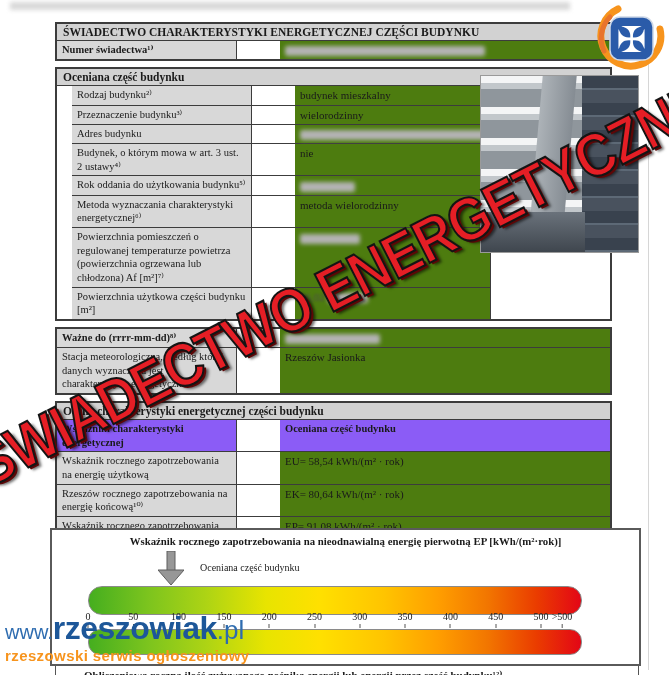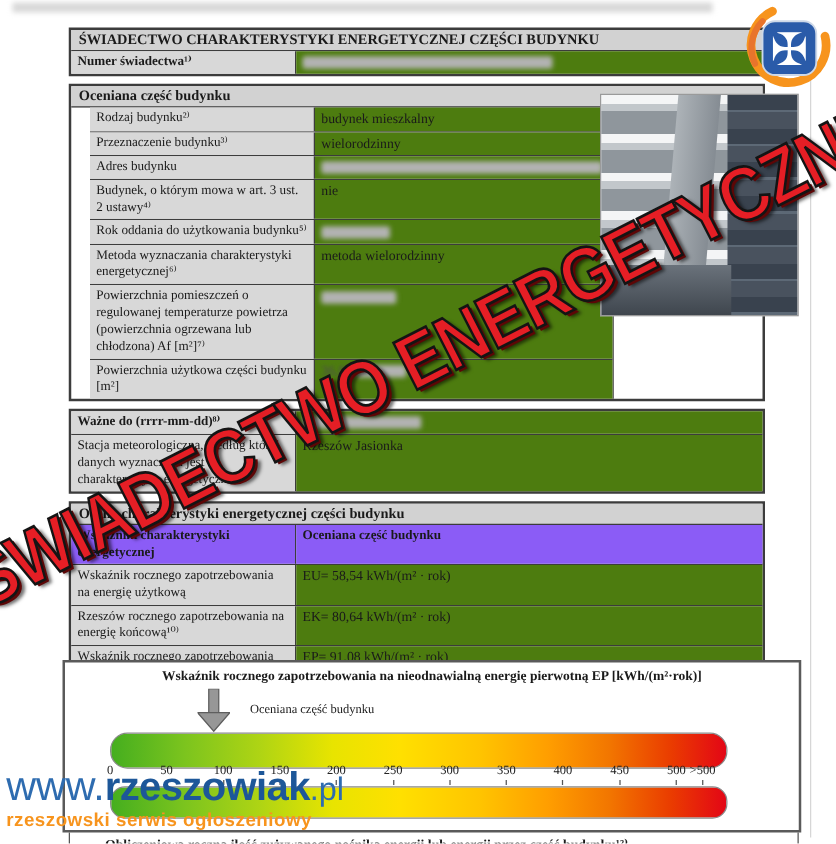--- a/index.html
+++ b/index.html
@@ -7,21 +7,21 @@
         font-family:"Liberation Serif","DejaVu Serif",serif;color:#1a1a1a;}
 
   
   .top-smudge{position:absolute;left:10px;top:2px;width:560px;height:8px;background:#d9d9d9;filter:blur(2px);}
   .scanline{position:absolute;left:648px;top:42px;width:1px;height:628px;background:#d6d6d6;}
 
   
   .main{position:absolute;left:55px;top:22px;width:557px;}
   .box{border:2px solid #3c3c3c;background:#fff;margin-bottom:6px;position:relative;}
   .bar-title{background:#d2d2d2;font-weight:bold;font-size:11.5px;padding:2px 6px;border-bottom:1px solid #3c3c3c;}
-  .trow{display:grid;grid-template-columns:180px 1fr;border-bottom:1px solid #3c3c3c;}
+  .trow{display:grid;grid-template-columns:180px 1fr;border-bottom:1px solid #3c3c3c;gap:43px;}
   .trow:last-child{border-bottom:none;}
   .cell{padding:2px 5px;font-size:10.5px;line-height:1.3;}
   .lab{background:#d8d8d8;border-right:1px solid #3c3c3c;}
   .lab.b{font-weight:bold;}
   .val{background:#4d7c0f;font-size:11px;}
   .subhead .cell{background:#8b5cf6;font-weight:bold;}
   .rows-narrow{width:418px;border-right:1px solid #3c3c3c;padding-left:15px;}
   .rows-narrow .trow{grid-template-columns:180px 1fr;}
   .blurbar{display:inline-block;height:10px;background:#b3b3b3;border-radius:2px;filter:blur(2px);vertical-align:middle;}
   .smudge{filter:blur(1.3px);color:#4d4d4d;}
@@ -56,21 +56,21 @@
   .cutoff div{font-weight:bold;font-size:11px;padding:3px 28px 0;white-space:nowrap;}
 
   
   .wm-red{position:absolute;left:342px;top:284px;z-index:20;white-space:nowrap;
      transform:translate(-50%,-50%) rotate(-27deg) scaleX(.88);
      font-family:"Liberation Sans","DejaVu Sans",sans-serif;font-weight:700;font-size:61px;letter-spacing:-1px;
      color:#e51e25;-webkit-text-stroke:2.2px #141414;
      text-shadow:2px 3px 0 #5d0606,4px 5px 3px rgba(0,0,0,.55);}
   .wm-site{position:absolute;left:5px;top:612px;z-index:25;font-family:"Liberation Sans","DejaVu Sans",sans-serif;}
   .wm-l1{line-height:1;}
-  .wm-www{font-size:33px;color:#2e6cb0;}
+  .wm-www{font-size:20px;color:#2e6cb0;}
   .wm-name{font-size:32px;font-weight:700;color:#1d5799;letter-spacing:-.5px;}
   .wm-tld{font-size:26px;color:#2e6cb0;}
   .wm-l2{font-size:15px;color:#f7941d;font-weight:600;letter-spacing:.4px;margin-top:3px;}
 
   
   .logo{position:absolute;left:596px;top:4px;z-index:30;}
 </style>
 </head>
 <body>
 

